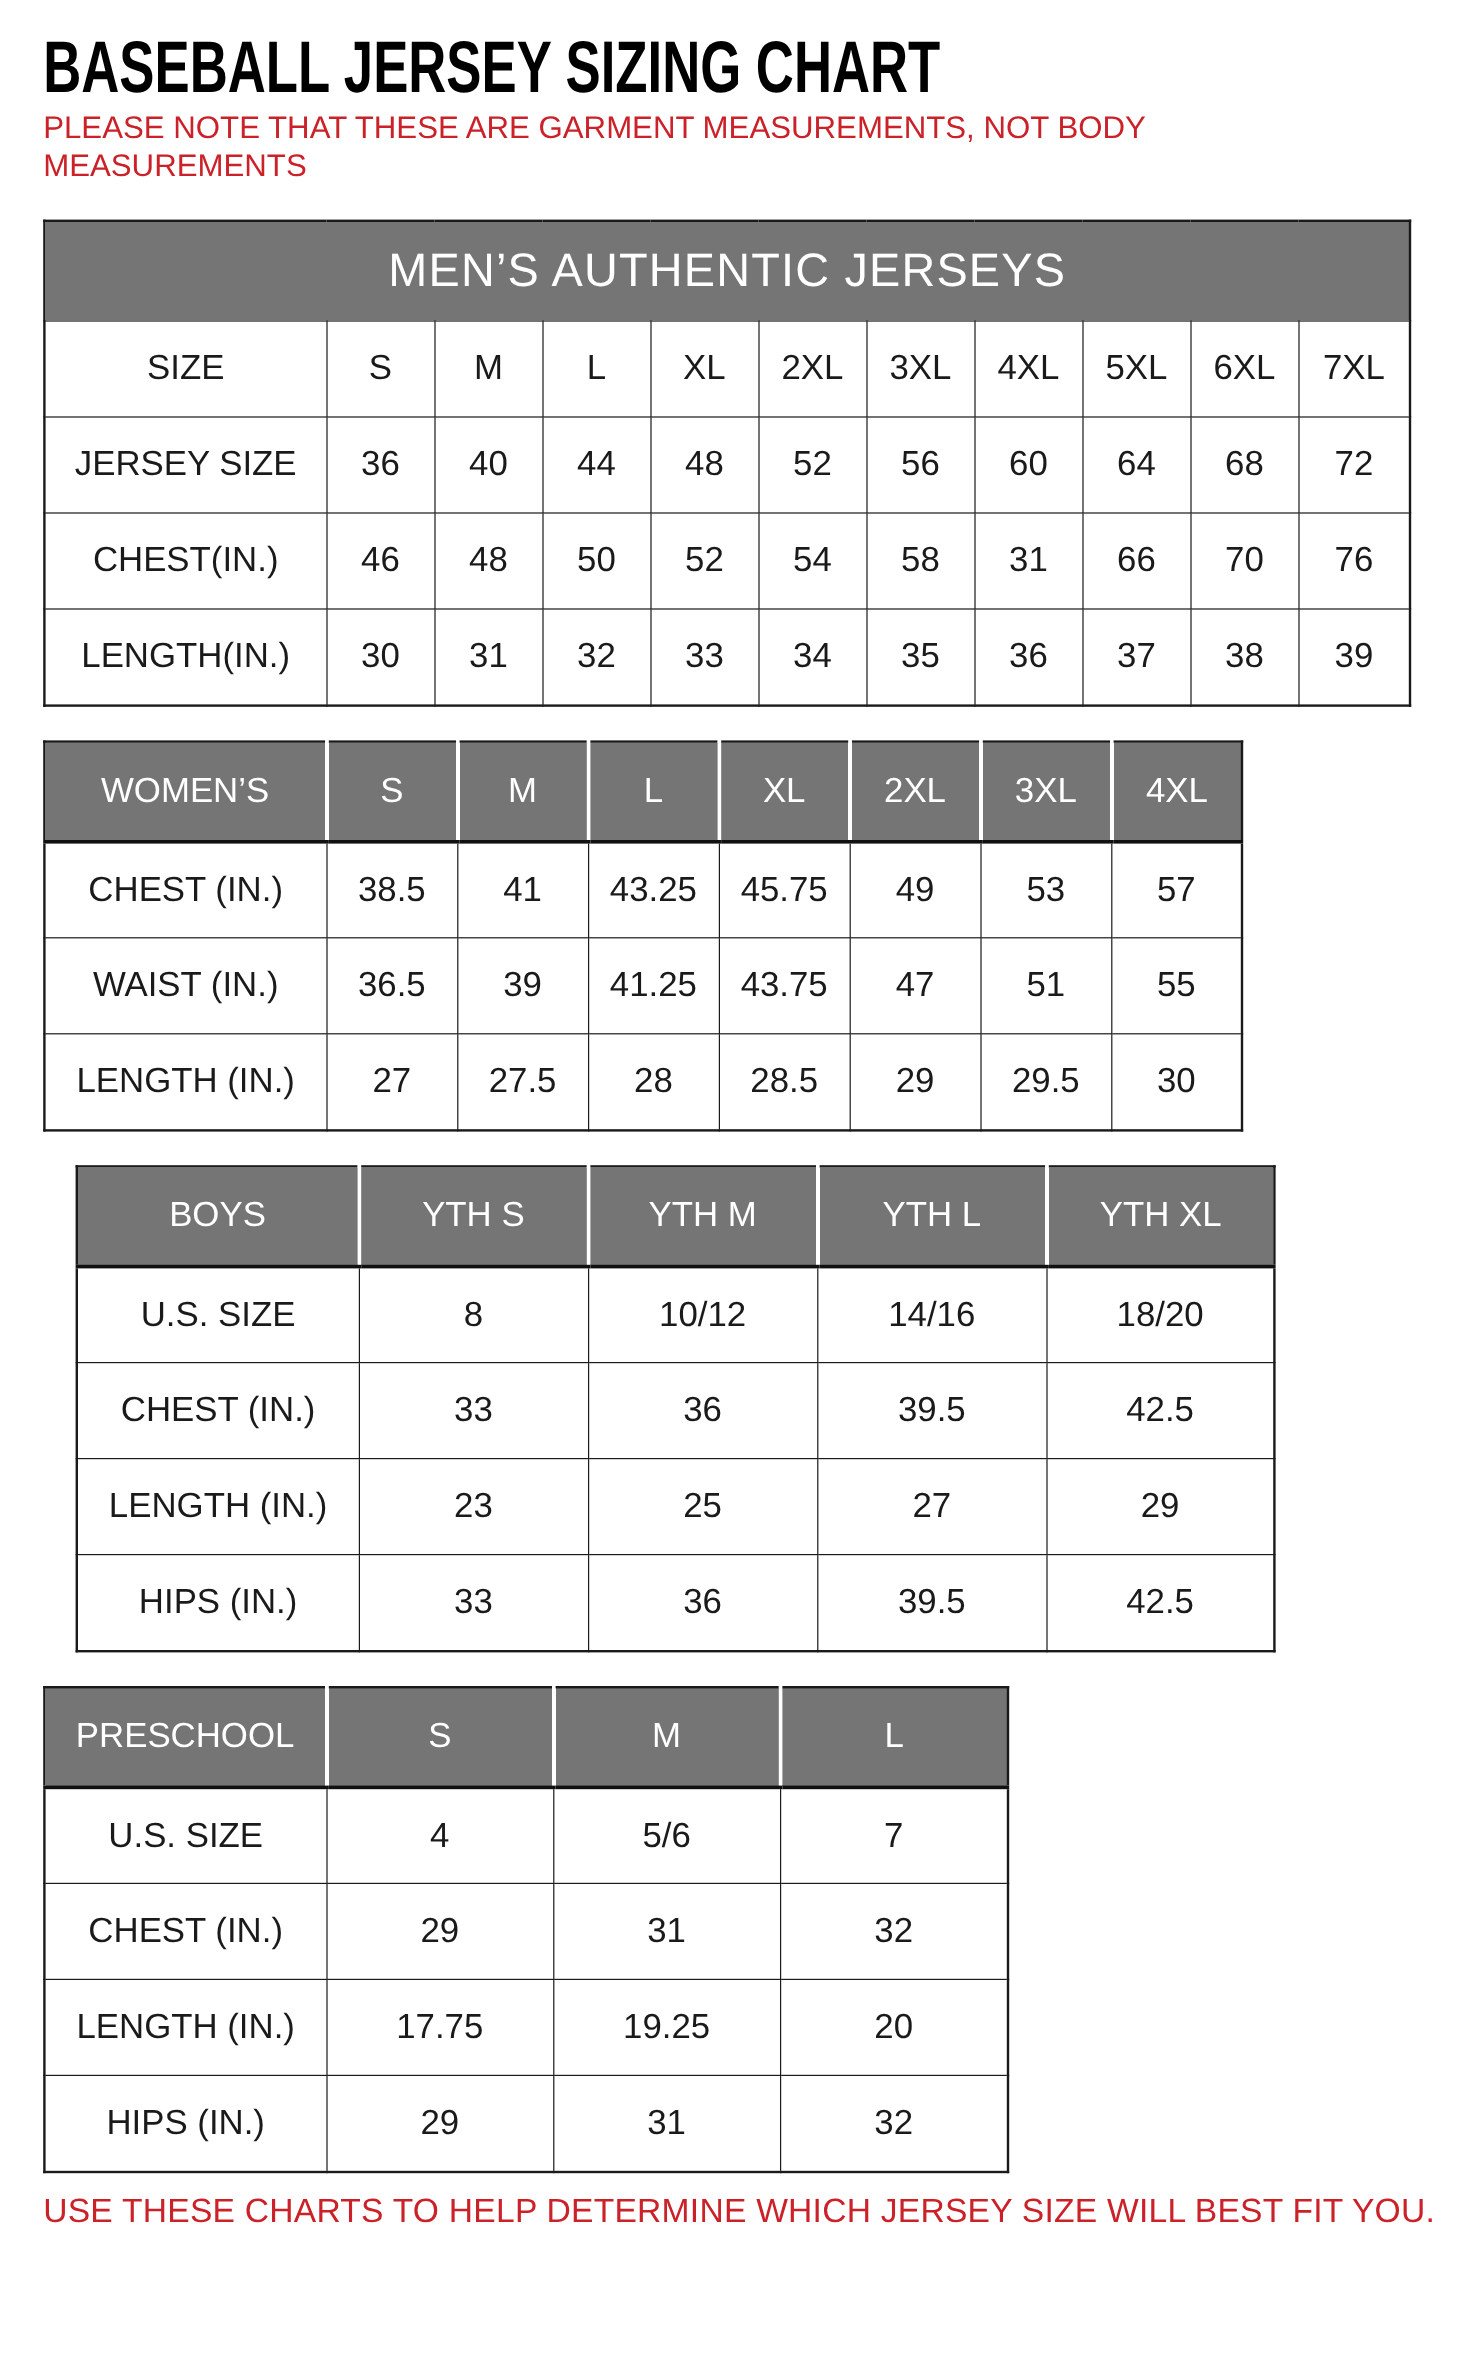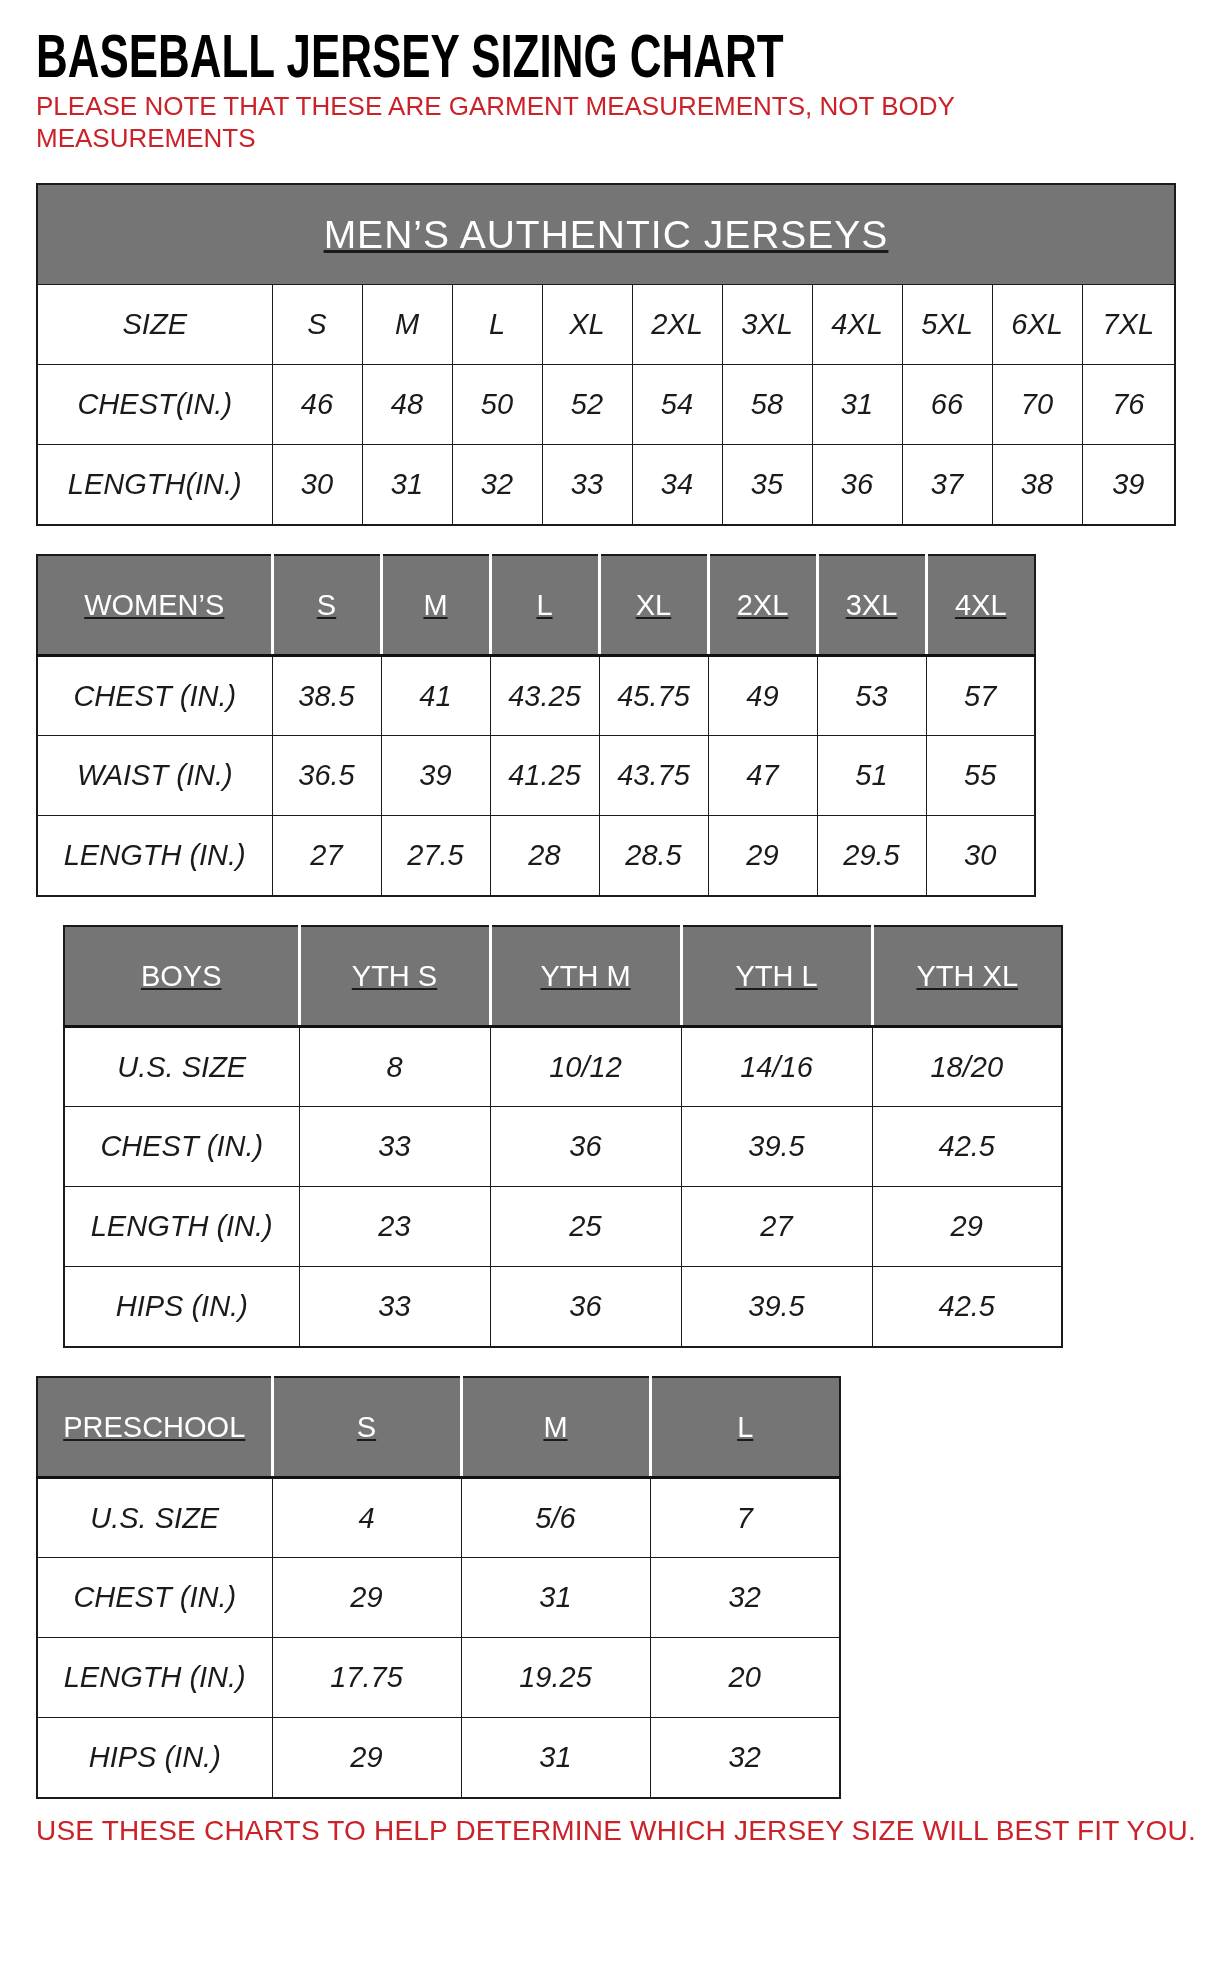--- a/index.html
+++ b/index.html
@@ -36,22 +36,22 @@
     border: 2px solid #1a1a1a;
   }
   td {
     border: 1px solid #1a1a1a;
     text-align: center;
     vertical-align: middle;
     font-size: 29px;
     padding: 2px 4px;
     overflow: hidden;
   }
-  tr.data-row { height: 80px; font-style: italic; }
-  tr.banner-row { height: 101px; text-decoration: underline; }
+  tr.data-row { height: 80px; }
+  tr.banner-row { height: 84px; }
 
   .banner-cell {
     background: #757575;
     color: #ffffff;
     border-bottom: 3px solid #111111;
   }
   .banner-cell + .banner-cell { border-left: 3px solid #ffffff; }
   .mens-banner {
     background: #757575;
     color: #ffffff;
@@ -106,20 +106,33 @@
       <td>S</td>
       <td>M</td>
       <td>L</td>
       <td>XL</td>
       <td>2XL</td>
       <td>3XL</td>
       <td>4XL</td>
       <td>5XL</td>
       <td>6XL</td>
       <td>7XL</td>
+    </tr>
+    <tr class="data-row">
+      <td>JERSEY SIZE</td>
+      <td>36</td>
+      <td>40</td>
+      <td>44</td>
+      <td>48</td>
+      <td>52</td>
+      <td>56</td>
+      <td>60</td>
+      <td>64</td>
+      <td>68</td>
+      <td>72</td>
     </tr>
     <tr class="data-row">
       <td>CHEST(IN.)</td>
       <td>46</td>
       <td>48</td>
       <td>50</td>
       <td>52</td>
       <td>54</td>
       <td>58</td>
       <td>31</td>

